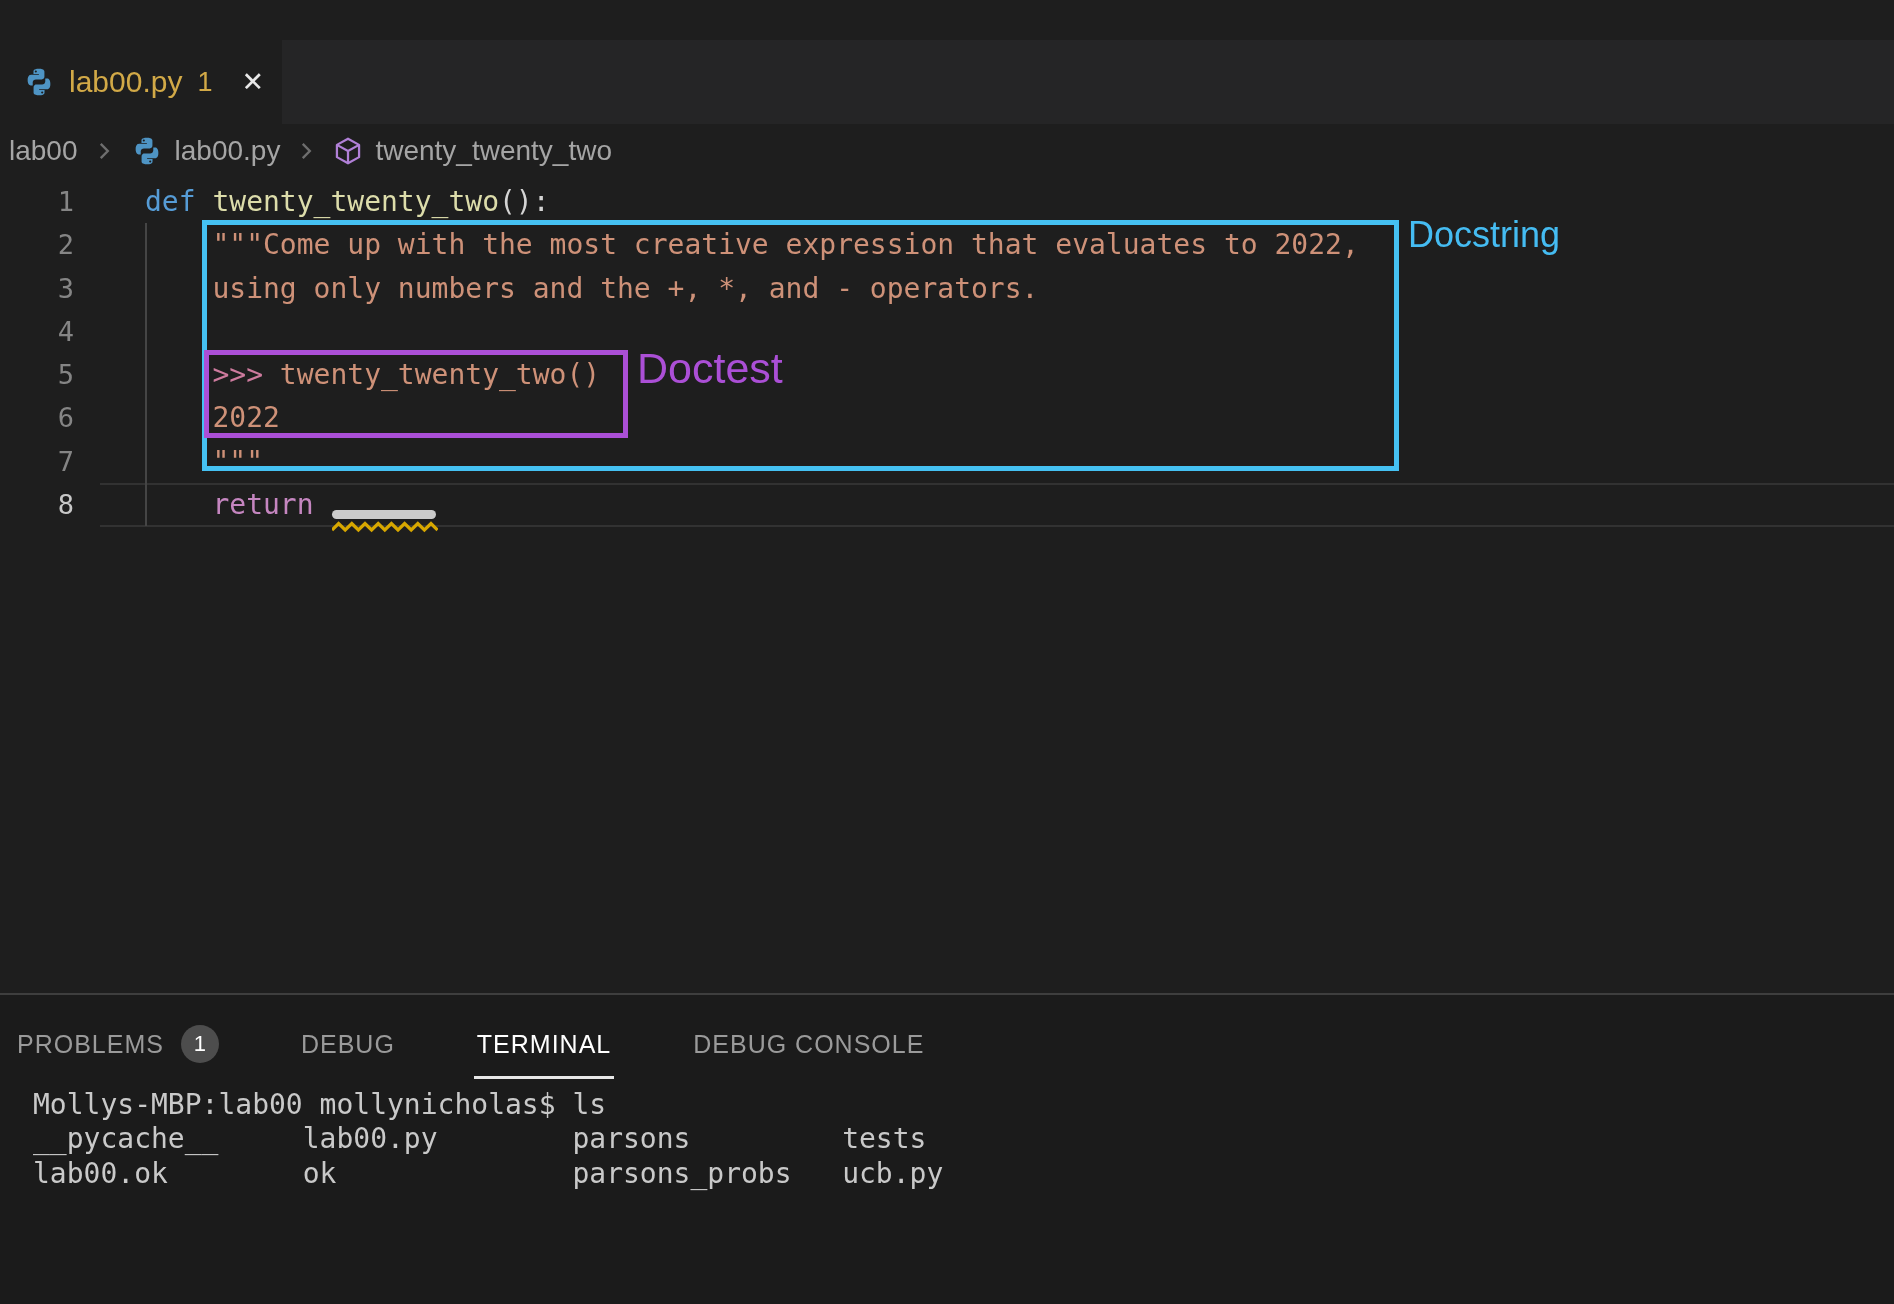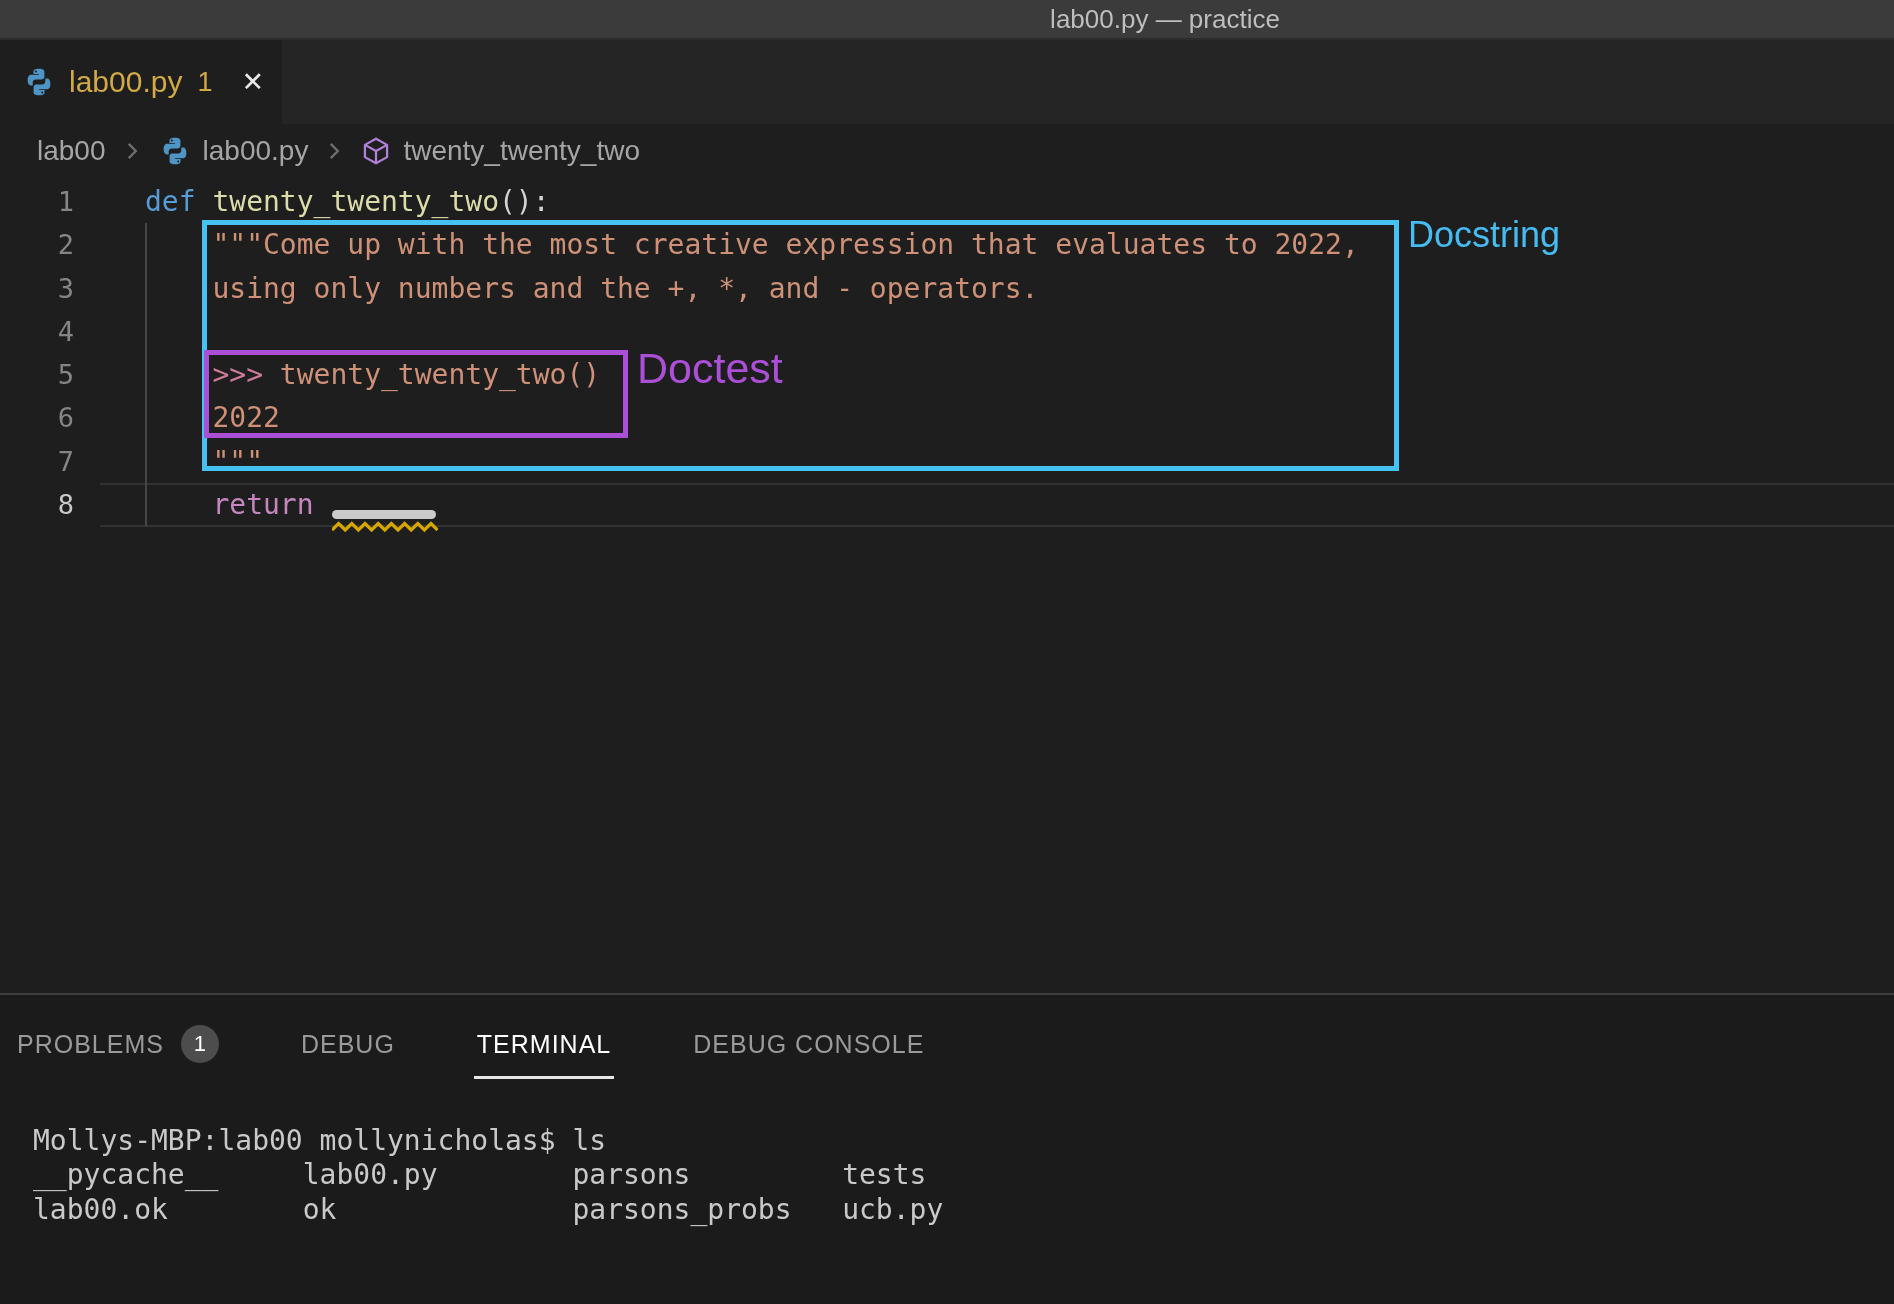--- a/index.html
+++ b/index.html
@@ -27,21 +27,21 @@
     width:282px; height:84px; background:#1E1E1E;
     display:flex; align-items:center; padding:0 20px 0 22px; gap:13px;
     cursor:pointer;
   }
   .tab .fname{ color:#D2A947; font-size:30px; }
   .tab .count{ color:#D2A947; font-size:27px; margin-left:2px; }
   .tab .close{ color:#E8E8E8; font-size:27px; margin-left:16px; }
   
   .breadcrumb{
     position:absolute; left:0; top:124px; width:100%; height:54px;
-    display:flex; align-items:center; padding-left:37px; gap:13px;
+    display:flex; align-items:center; padding-left:9px; gap:13px;
     background:#1E1E1E; color:#A5A5A5; font-size:28px;
   }
   .breadcrumb .chev{ color:#6E6E6E; display:flex; align-items:center; }
   .breadcrumb .crumb{ white-space:nowrap; cursor:pointer; display:flex; align-items:center; gap:11px;}
   
   .editor{ position:absolute; left:0; top:178px; width:100%; height:815px; }
   .lines{ position:absolute; left:0; top:2px; width:100%; }
   .row{ display:flex; height:43.3px; align-items:center; }
   .ln{
     width:100px; padding-right:26px; text-align:right; flex:none;
@@ -104,37 +104,33 @@
   }
   .badge{
     width:38px; height:38px; border-radius:50%; background:#4D4D4D; color:#FFF;
     display:inline-flex; align-items:center; justify-content:center;
     font-size:22px; letter-spacing:0;
   }
   .terminal{
     position:absolute; left:33px; top:93px;
     font:28px/34.4px "DejaVu Sans Mono","Liberation Mono",monospace;
     color:#C9C9C9;
-    margin-top:36px;
   }
   .tline{ white-space:pre; }
   .cursor{
     display:inline-block; width:17px; height:29px; background:#B9B9B9;
     vertical-align:-5px;
   }
   .icon{ display:inline-flex; align-items:center; }
 </style>
 </head>
 <body>
 
 <div class="app">
 
-  <div class="titlebar">
-    <span class="title">lab00.py — practice</span>
-  </div>
 
   <div class="tabbar">
     <div class="tab">
       <span class="icon">
           <svg viewBox="0 0 32 32" width="34" height="34">
     <path fill="#4E94C4" fill-rule="evenodd" d="M15.8 3.5c-5.3 0-5 2.4-5 2.4v2.5h5.1v.7H8.8S5.3 8.7 5.3 14.1c0 5.3 3 5.1 3 5.1h1.8v-2.6s-.1-3 3-3h5.1s2.9 0 2.9-2.8V6.1s.3-2.6-5.3-2.6zm-2.8 1.6a1 1 0 1 1 0 2 1 1 0 0 1 0-2z"></path>
     <path fill="#4E94C4" fill-rule="evenodd" d="M16.2 28.5c5.3 0 5-2.4 5-2.4v-2.5h-5.1v-.7h7.1s3.5.4 3.5-5c0-5.3-3-5.1-3-5.1h-1.8v2.6s.1 3-3 3h-5.1s-2.9 0-2.9 2.8v4.7s-.3 2.6 5.3 2.6zm2.8-1.6a1 1 0 1 1 0-2 1 1 0 0 1 0 2z"></path>
   </svg>
         </span>
       <span class="fname">lab00.py</span>

